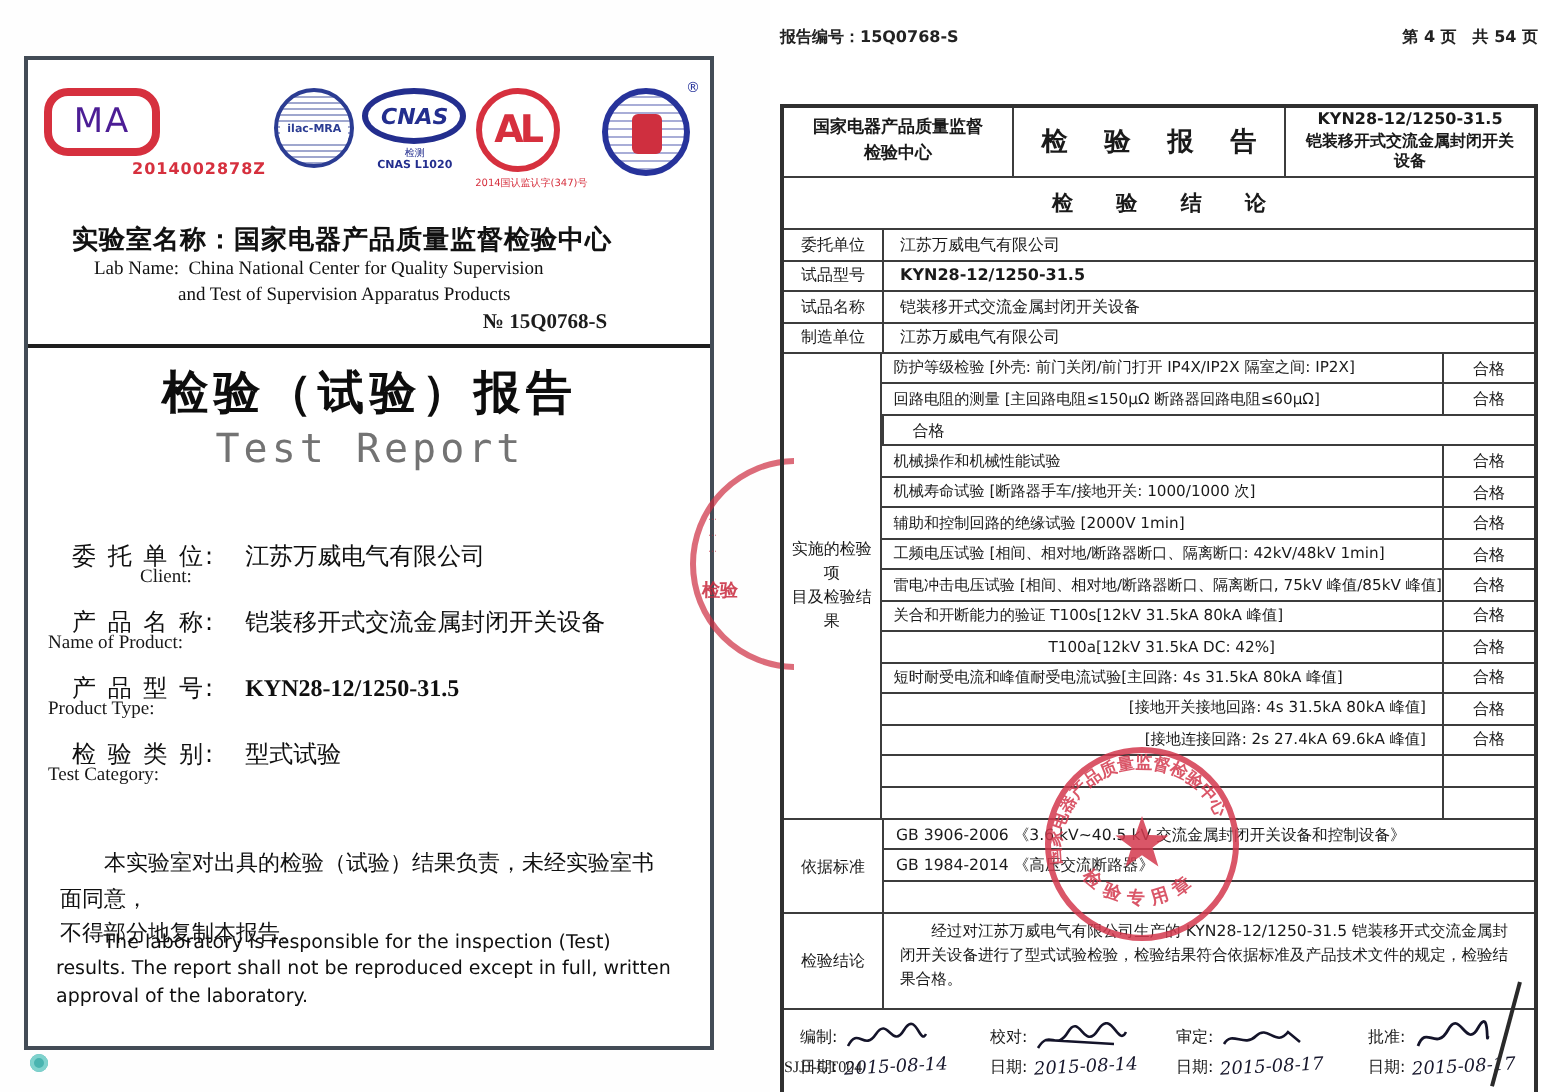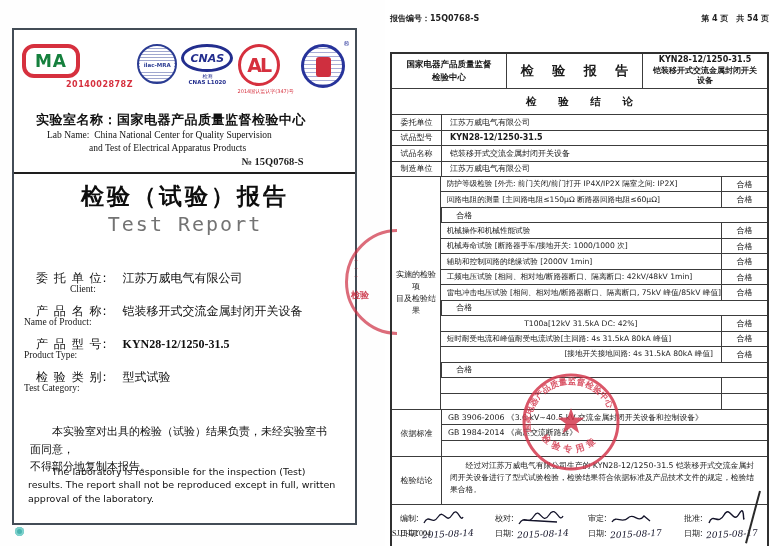--- a/index.html
+++ b/index.html
@@ -9,21 +9,21 @@
 
   
   .left-page { position:absolute; left:0; top:0; width:385px; height:546px; background:#fefefe; }
   .lp-frame { position:absolute; left:12px; top:28px; width:345px; height:497px;
               border:2px solid #434c56; background:#fff; }
   .logo-row { position:absolute; left:22px; top:44px; width:326px; height:64px;
               display:flex; align-items:flex-start; justify-content:space-between; }
   .logo { position:relative; text-align:center; }
   .cma-box { width:58px; height:34px; border:4px solid #d6303e; border-radius:12px;
              display:flex; align-items:center; justify-content:center; position:relative; }
-  .cma-ma { color:#15803d; font-weight:bold; font-size:17px; letter-spacing:1px; }
+  .cma-ma { color:#4c1d95; font-weight:normal; font-size:17px; letter-spacing:1px; }
   .cma-num { color:#d6303e; font-size:8px; font-weight:bold; margin-top:2px; letter-spacing:.5px;margin-left:44px; }
   .ilac-circle { width:40px; height:40px; border:2px solid #2b3c93; border-radius:50%;
                  background:repeating-linear-gradient(0deg, rgba(43,60,147,.45) 0 1px, transparent 1px 3px);
                  position:relative; }
   .ilac-band { position:absolute; left:1px; right:1px; top:15px; height:9px; background:#fff;
                color:#2b3c93; font-size:5.5px; font-weight:bold; line-height:9px; }
   .cnas-ellipse { width:52px; height:28px; border:3px solid #232e8e; border-radius:50%;
                   display:flex; align-items:center; justify-content:center; }
   .cnas-word { color:#232e8e; font-weight:bold; font-style:italic; font-size:11px; }
   .cnas-sub { font-size:5px; color:#232e8e; margin-top:1px; }
@@ -154,21 +154,21 @@
         </div>
         <span class="globe-reg">®</span>
       </div>
     </div>
 
     <div class="lab-line">
       <span>实验室名称：</span><span>国家电器产品质量监督检验中心</span>
     </div>
     <div class="lab-en">
       <div class="l1"><span>Lab Name:</span>&nbsp;&nbsp;<span>China National Center for Quality Supervision</span></div>
-      <div class="l2">and Test of Electrical Apparatus Products</div>
+      <div class="l2">and Test of Supervision Apparatus Products</div>
     </div>
 
     <div class="report-no">№  15Q0768-S</div>
     <div class="lp-rule"></div>
     <div class="lp-title-cn">检验（试验）报告</div>
     <div class="lp-title-en">Test  Report</div>
 
     <div class="field" style="top:267px">
       <span class="flabel">委 托 单 位:</span>
       <span class="fvalue">江苏万威电气有限公司</span>
@@ -277,35 +277,37 @@
             </div>
           <div class="srow">
               <div class="cell desc">工频电压试验 [相间、相对地/断路器断口、隔离断口: 42kV/48kV  1min]</div>
               <div class="cell res">合格</div>
             </div>
           <div class="srow">
               <div class="cell desc">雷电冲击电压试验 [相间、相对地/断路器断口、隔离断口, 75kV 峰值/85kV 峰值]</div>
               <div class="cell res">合格</div>
             </div>
           <div class="srow">
+              <div class="cell desc">关合和开断能力的验证 T100s[12kV  31.5kA  80kA 峰值]</div>
               <div class="cell res">合格</div>
             </div>
           <div class="srow">
               <div class="cell desc ctr">T100a[12kV  31.5kA  DC: 42%]</div>
               <div class="cell res">合格</div>
             </div>
           <div class="srow">
               <div class="cell desc">短时耐受电流和峰值耐受电流试验[主回路: 4s  31.5kA  80kA 峰值]</div>
               <div class="cell res">合格</div>
             </div>
           <div class="srow">
               <div class="cell desc rgt">[接地开关接地回路: 4s  31.5kA  80kA 峰值]</div>
               <div class="cell res">合格</div>
             </div>
           <div class="srow">
+              <div class="cell desc rgt">[接地连接回路: 2s  27.4kA  69.6kA 峰值]</div>
               <div class="cell res">合格</div>
             </div>
           <div class="srow">
               <div class="cell desc"></div>
               <div class="cell res"></div>
             </div>
           <div class="srow">
               <div class="cell desc"></div>
               <div class="cell res"></div>
             </div>

